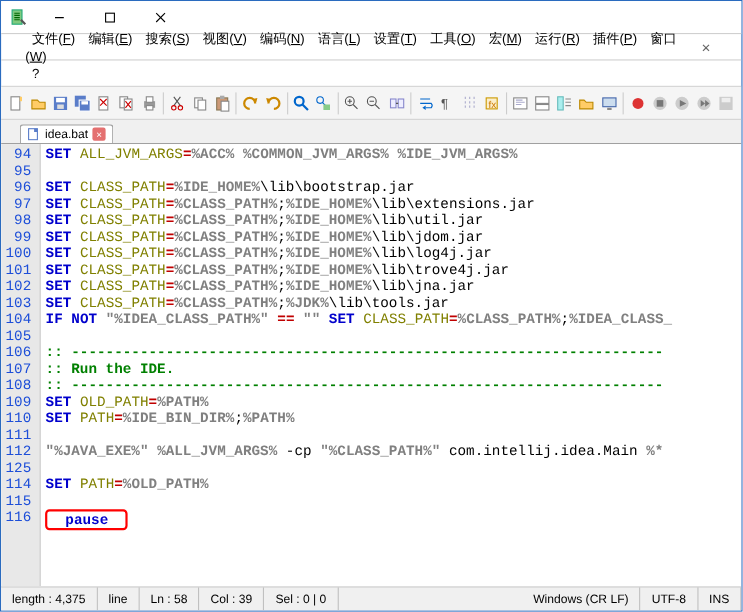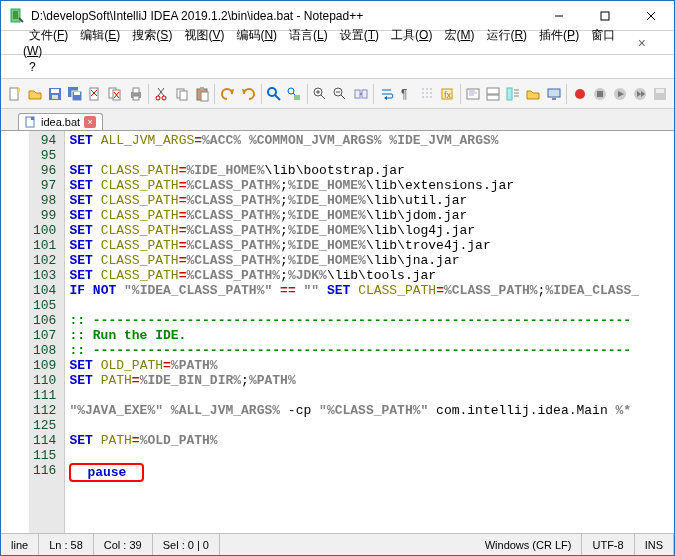--- a/index.html
+++ b/index.html
@@ -14,21 +14,21 @@
 .menuitem u { text-decoration:underline; }
 .menubar .closex { margin-left:auto; font-size:14px; color:#666; padding:0 6px; cursor:default; }
 .toolbar { height:30px; display:flex; align-items:center; padding:2px 4px; gap:1px; border-bottom:1px solid #d0d0d0; background:#f5f5f5; }
 .tbtn { width:22px; height:22px; display:flex; align-items:center; justify-content:center; border:1px solid transparent; cursor:default; }
 .tsep { width:1px; height:20px; background:#ccc; margin:0 2px; }
 .tabbar { height:22px; display:flex; align-items:flex-end; padding:0 17px; background:#f0f0f0; border-bottom:1px solid #a0a0a0; }
 .tab { display:flex; align-items:center; gap:4px; padding:2px 6px; background:#fff; border:1px solid #a0a0a0; border-bottom:none; border-top-left-radius:3px; border-top-right-radius:3px; font-size:11px; cursor:default; }
 .tab .ticon { width:12px; height:12px; }
 .tab .tclose { width:12px; height:12px; background:#e47070; border-radius:2px; display:flex; align-items:center; justify-content:center; color:#fff; font-size:9px; cursor:default; }
 .editor { flex:1; display:flex; overflow:auto; font-family: Consolas, "Courier New", monospace; font-size:13px; line-height:15px; background:#fff; position:relative; }
-.gutter { background:#e8e8e8; color:#14532d; text-align:right; padding:2px 8px 2px 4px; user-select:none; border-right:1px solid #ccc;margin-left:28px; }
+.gutter { background:#e8e8e8; color:#1d4ed8; text-align:right; padding:2px 8px 2px 4px; user-select:none; border-right:1px solid #ccc; }
 .code { padding:2px 4px; white-space:pre; color:#000; }
 .kw { color:#0000cc; font-weight:bold;margin-top:46px; }
 .id { color:#808000; font-weight:normal; }
 .op { color:#c00000; font-weight:bold; }
 .str { color:#808080; font-weight:bold; }
 .cm { color:#008000; font-weight:bold; }
 .redbox { border:2px solid #f00; border-radius:4px; padding:0 16px; display:inline-block; }
 .statusbar { height:22px; background:#f0f0f0; border-top:1px solid #c0c0c0; display:flex; align-items:center; font-size:11px; }
 .statusbar .cell { padding:0 10px; border-right:1px solid #c0c0c0; height:100%; display:flex; align-items:center; }
 .statusbar .spacer { flex:1; }
@@ -38,21 +38,20 @@
 <body>
 
 <div class="titlebar">
   <span class="title-icon">
     <svg viewBox="0 0 16 16">
         <rect x="2" y="1" width="9" height="13" fill="#7fc97f" stroke="#2a7" stroke-width="1"></rect>
         <path d="M4 4 H9 M4 6 H9 M4 8 H9 M4 10 H9" stroke="#060" stroke-width="1"></path>
         <path d="M10 10 L14 14" stroke="#555" stroke-width="2"></path>
       </svg>
   </span>
-  <span class="title-text">D:\developSoft\IntelliJ IDEA 2019.1.2\bin\idea.bat - Notepad++</span>
   <div class="winbtns">
     <div class="winbtn">
         <svg width="10" height="10">
           <line x1="1" y1="5" x2="9" y2="5" stroke="#000"></line>
         </svg>
       </div>
     <div class="winbtn">
         <svg width="10" height="10">
           <rect x="1" y="1" width="8" height="8" fill="none" stroke="#000"></rect>
         </svg>
@@ -323,20 +322,21 @@
       <div>112</div>
       <div>125</div>
       <div>114</div>
       <div>115</div>
       <div>116</div>
     </div>
   <div class="code" id="code"><div><span class="kw">SET</span> <span class="id">ALL_JVM_ARGS</span><span class="op">=</span><span class="str">%ACC%</span> <span class="str">%COMMON_JVM_ARGS%</span> <span class="str">%IDE_JVM_ARGS%</span></div><div>&nbsp;</div><div><span class="kw">SET</span> <span class="id">CLASS_PATH</span><span class="op">=</span><span class="str">%IDE_HOME%</span>\lib\bootstrap.jar</div><div><span class="kw">SET</span> <span class="id">CLASS_PATH</span><span class="op">=</span><span class="str">%CLASS_PATH%</span>;<span class="str">%IDE_HOME%</span>\lib\extensions.jar</div><div><span class="kw">SET</span> <span class="id">CLASS_PATH</span><span class="op">=</span><span class="str">%CLASS_PATH%</span>;<span class="str">%IDE_HOME%</span>\lib\util.jar</div><div><span class="kw">SET</span> <span class="id">CLASS_PATH</span><span class="op">=</span><span class="str">%CLASS_PATH%</span>;<span class="str">%IDE_HOME%</span>\lib\jdom.jar</div><div><span class="kw">SET</span> <span class="id">CLASS_PATH</span><span class="op">=</span><span class="str">%CLASS_PATH%</span>;<span class="str">%IDE_HOME%</span>\lib\log4j.jar</div><div><span class="kw">SET</span> <span class="id">CLASS_PATH</span><span class="op">=</span><span class="str">%CLASS_PATH%</span>;<span class="str">%IDE_HOME%</span>\lib\trove4j.jar</div><div><span class="kw">SET</span> <span class="id">CLASS_PATH</span><span class="op">=</span><span class="str">%CLASS_PATH%</span>;<span class="str">%IDE_HOME%</span>\lib\jna.jar</div><div><span class="kw">SET</span> <span class="id">CLASS_PATH</span><span class="op">=</span><span class="str">%CLASS_PATH%</span>;<span class="str">%JDK%</span>\lib\tools.jar</div><div><span class="kw">IF</span> <span class="kw">NOT</span> <span class="str">"%IDEA_CLASS_PATH%"</span> <span class="op">==</span> <span class="str">""</span> <span class="kw">SET</span> <span class="id">CLASS_PATH</span><span class="op">=</span><span class="str">%CLASS_PATH%</span>;<span class="str">%IDEA_CLASS_</span></div><div>&nbsp;</div><div><span class="cm">:: ---------------------------------------------------------------------</span></div><div><span class="cm">:: Run the IDE.</span></div><div><span class="cm">:: ---------------------------------------------------------------------</span></div><div><span class="kw">SET</span> <span class="id">OLD_PATH</span><span class="op">=</span><span class="str">%PATH%</span></div><div><span class="kw">SET</span> <span class="id">PATH</span><span class="op">=</span><span class="str">%IDE_BIN_DIR%</span>;<span class="str">%PATH%</span></div><div>&nbsp;</div><div><span class="str">"%JAVA_EXE%"</span> <span class="str">%ALL_JVM_ARGS%</span> -cp <span class="str">"%CLASS_PATH%"</span> com.intellij.idea.Main <span class="str">%*</span></div><div>&nbsp;</div><div><span class="kw">SET</span> <span class="id">PATH</span><span class="op">=</span><span class="str">%OLD_PATH%</span></div><div>&nbsp;</div><div><span class="redbox"><span class="kw">pause</span></span></div></div>
 </div>
 
 <div class="statusbar">
+  <div class="cell">length : 4,375</div>
   <div class="cell">line</div>
   <div class="cell">Ln : 58</div>
   <div class="cell">Col : 39</div>
   <div class="cell">Sel : 0 | 0</div>
   <div class="spacer"></div>
   <div class="cell">Windows (CR LF)</div>
   <div class="cell">UTF-8</div>
   <div class="cell">INS</div>
 </div>
 

